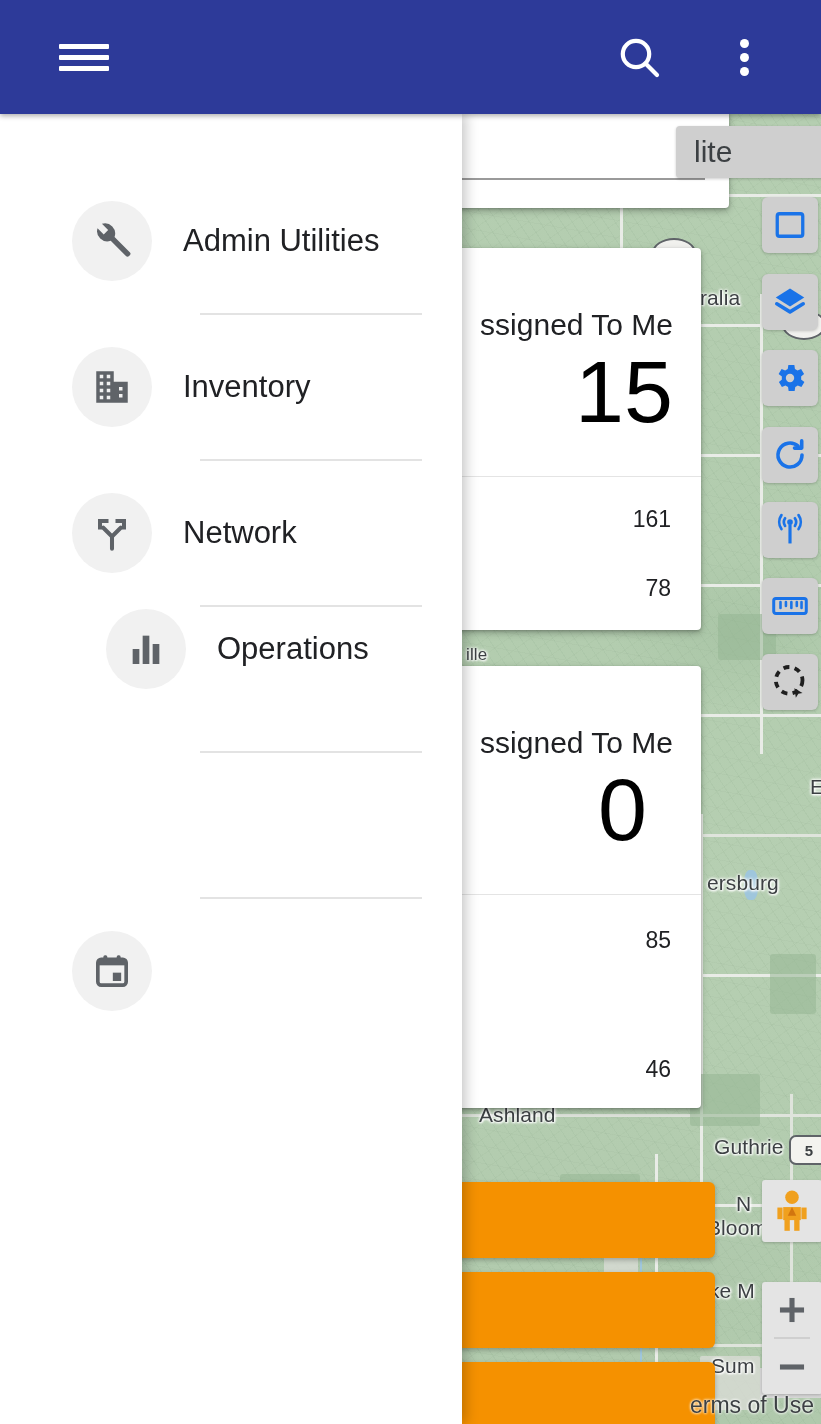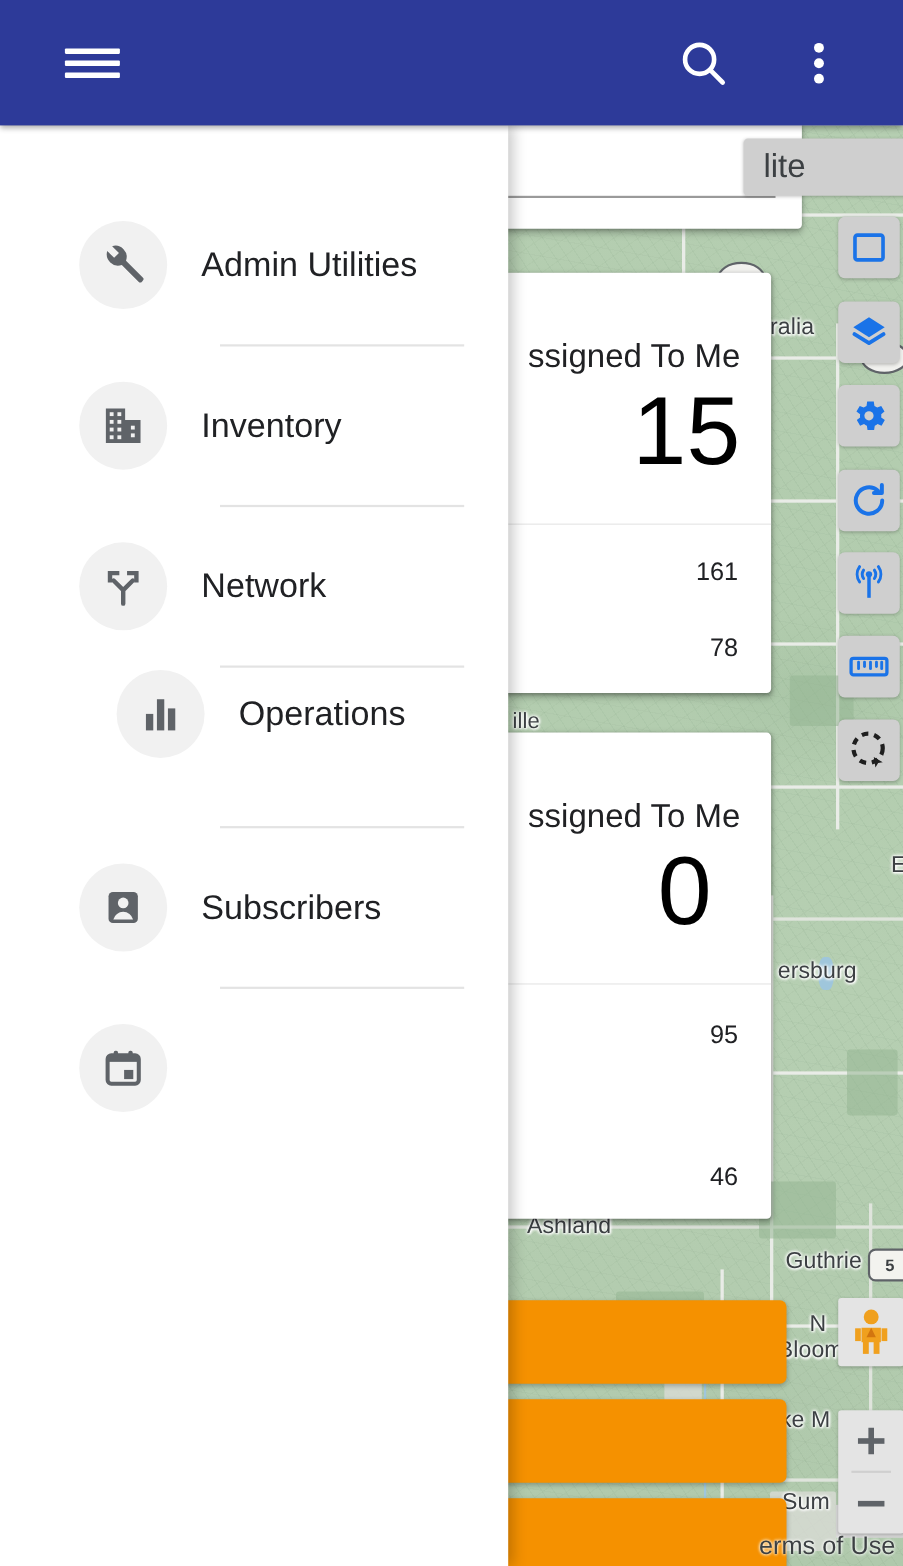--- a/index.html
+++ b/index.html
@@ -37,21 +37,21 @@
   .patch {
     position:absolute; background:rgba(150,182,147,.55); border-radius:3px;
   }
   .town-block { position:absolute; background:#dcdcd8; border-radius:2px; opacity:.75; }
 
   .map-label {
     position:absolute; color:#3c4043; font-size:21px;
     text-shadow:0 0 3px #fff,0 0 3px #fff,0 0 4px #fff,1px 1px 2px #fff;
     white-space:nowrap; letter-spacing:.1px;
   }
-  .map-label.sm { font-size:20px; }
+  .map-label.sm { font-size:17px; }
 
   .hwy-shield {
     position:absolute; width:40px; height:30px; border:2px solid #5f6368;
     border-radius:7px; background:#f3f3ef; color:#3c4043;
     font-size:15px; display:flex; align-items:center; justify-content:center;
     font-weight:600;
   }
   .hwy-circle {
     position:absolute; width:44px; height:30px; border:2px solid #5f6368;
     border-radius:50%; background:#f1f1ee; color:#3c4043;
@@ -351,21 +351,21 @@
     </div>
 
     <div class="panel card2">
       <div class="card-head">
         <div class="card-title">ssigned To Me</div>
         <div class="card-bignum">0</div>
       </div>
       <div class="card-sep"></div>
       <div class="card-row" style="left:30px; right:30px; top:258px;">
         <span>stem</span>
-        <span class="rv">95</span>
+        <span class="rv">85</span>
       </div>
       <div class="card-row" style="left:30px; right:30px; top:324px;">
         <span>s in the System3</span>
         <span class="rv"></span>
       </div>
       <div class="card-row" style="left:30px; right:30px; top:390px;">
         <span></span>
         <span class="rv">46</span>
       </div>
     </div>
@@ -426,30 +426,20 @@
         <svg width="40" height="40" viewBox="0 0 24 24">
           <rect x="4" y="12" width="4" height="9" fill="#5f6368"></rect>
           <rect x="10" y="4" width="4" height="17" fill="#5f6368"></rect>
           <rect x="16" y="9" width="4" height="12" fill="#5f6368"></rect>
         </svg>
       </div>
       <div class="nav-lb">Operations</div>
     </div>
     <div class="nav-div" style="top:637px;"></div>
 
-    <div class="nav-item" style="top:657px;">
-      <div class="nav-ic">
-        <svg width="40" height="40" viewBox="0 0 24 24">
-          <rect x="4" y="3.5" width="16" height="17" rx="2.4" fill="#5f6368"></rect>
-          <circle cx="12" cy="9.5" r="2.9" fill="#f1f1f1"></circle>
-          <path d="M6.6 18.5a5.6 5.6 0 0 1 10.8 0z" fill="#f1f1f1"></path>
-        </svg>
-      </div>
-      <div class="nav-lb">Subscribers</div>
-    </div>
     <div class="nav-div" style="top:783px;"></div>
 
     <div class="nav-item" style="top:803px;">
       <div class="nav-ic">
         <svg width="40" height="40" viewBox="0 0 24 24">
           <rect x="3.5" y="5" width="17" height="15.5" rx="2" fill="none" stroke="#5f6368" stroke-width="2.2"></rect>
           <rect x="3.5" y="5" width="17" height="3.6" fill="#5f6368"></rect>
           <rect x="6.8" y="2.6" width="2.4" height="3.6" rx="1" fill="#5f6368"></rect>
           <rect x="14.8" y="2.6" width="2.4" height="3.6" rx="1" fill="#5f6368"></rect>
           <rect x="12.5" y="13" width="5" height="5" fill="#5f6368"></rect>

